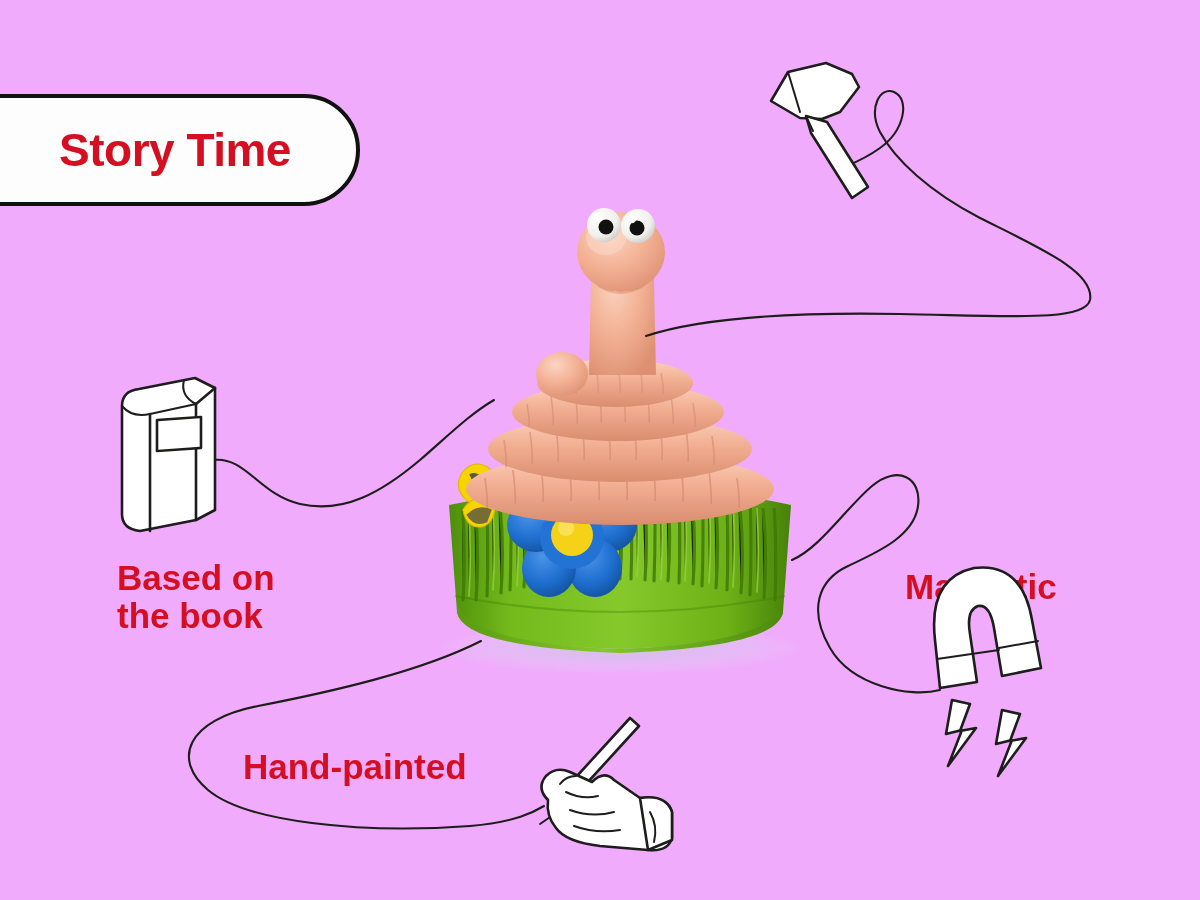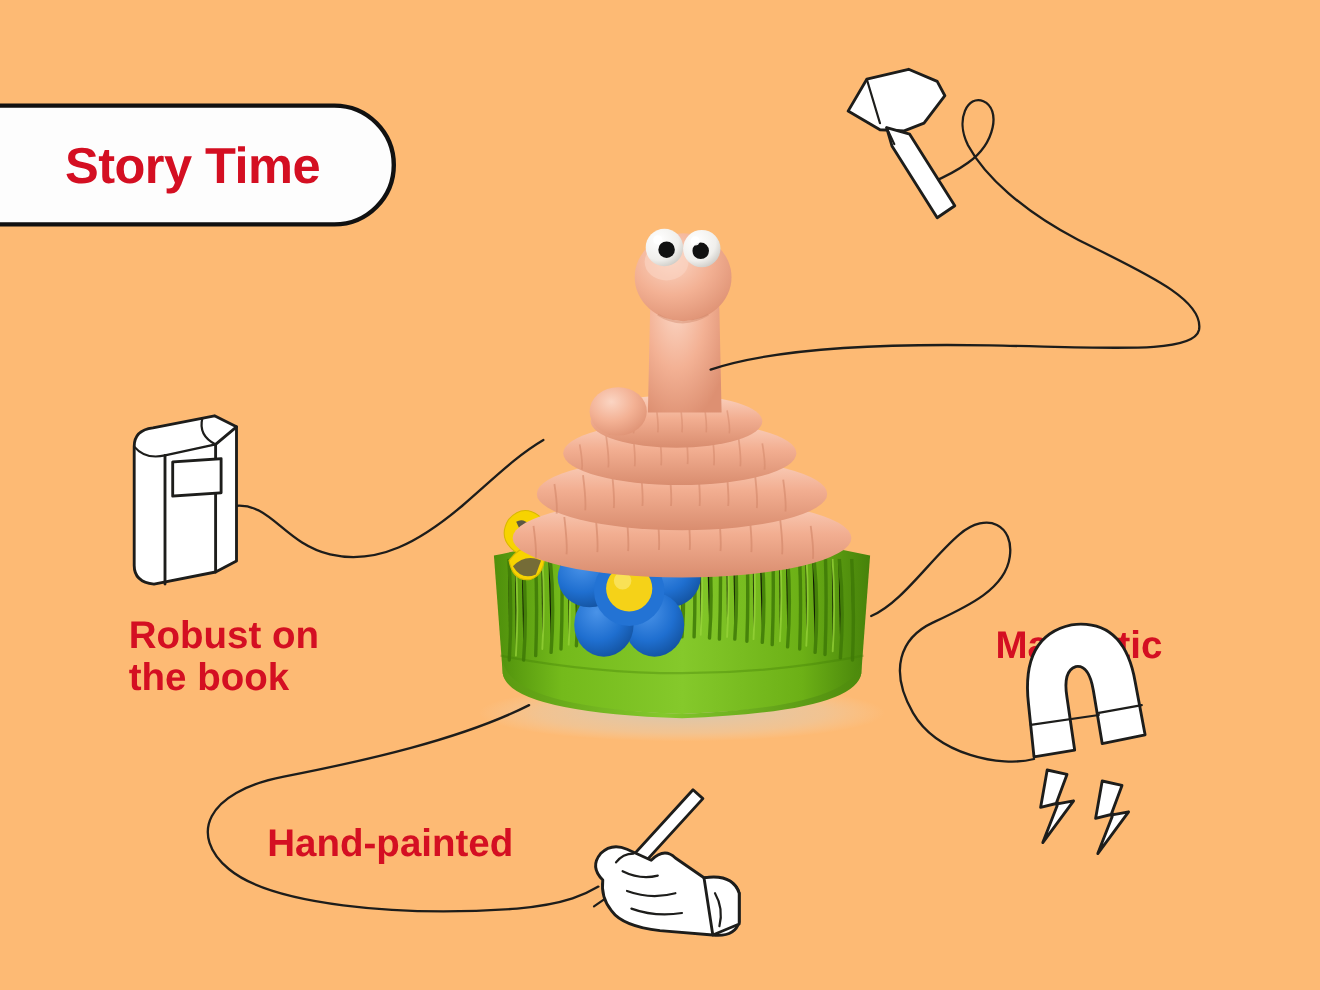--- a/index.html
+++ b/index.html
@@ -5,21 +5,21 @@
 <style>
   html, body {
     margin: 0;
     padding: 0;
     background: #ffffff;
   }
   #stage {
     position: relative;
     width: 1200px;
     height: 900px;
-    background: #fdba74;
+    background: #f0abfc;
     overflow: hidden;
     font-family: "Liberation Sans", "DejaVu Sans", sans-serif;
   }
 
   
   #story-badge {
     position: absolute;
     left: -40px;
     top: 94px;
     width: 400px;
@@ -354,18 +354,18 @@
     </g>
   </svg>
 
   <div id="story-badge">
     <span class="badge-text">Story Time</span>
   </div>
 
 
   <div id="label-magnetic" class="feature-label">Magnetic</div>
 
-  <div id="label-based" class="feature-label">Robust on
+  <div id="label-based" class="feature-label">Based on
 the book</div>
 
   <div id="label-handpaint" class="feature-label">Hand-painted</div>
 
 </div>
 
 </body></html>

